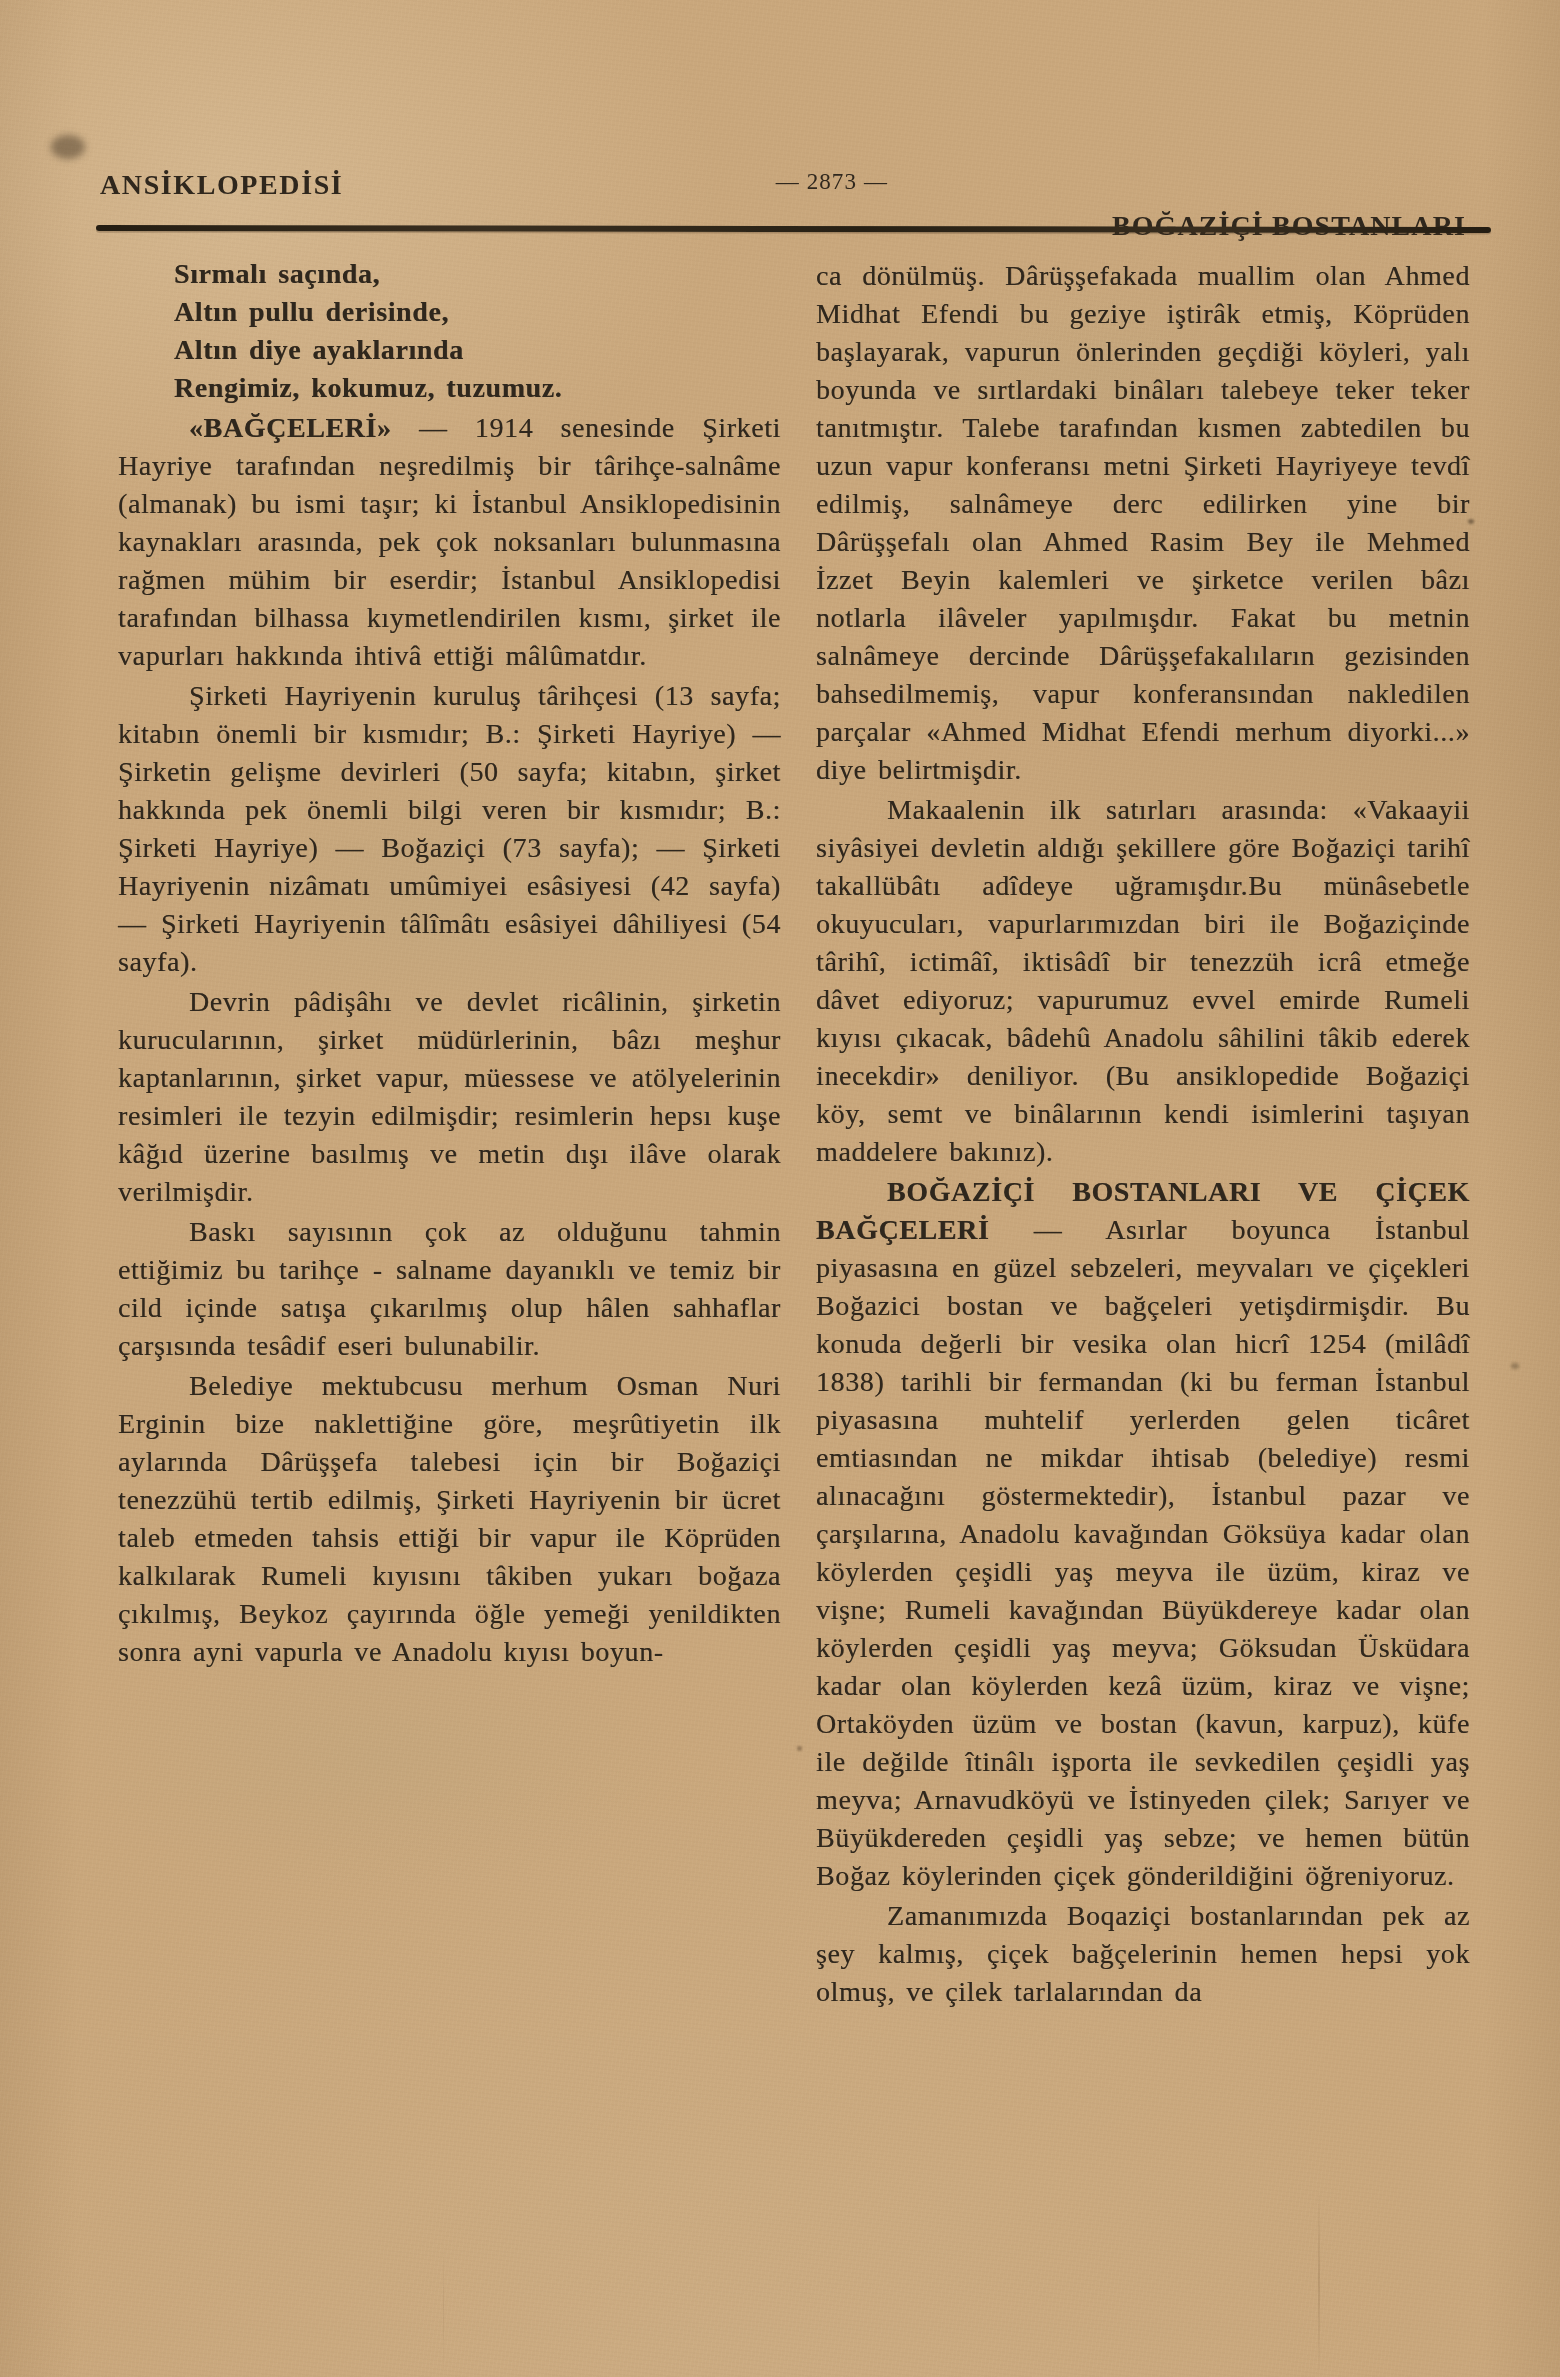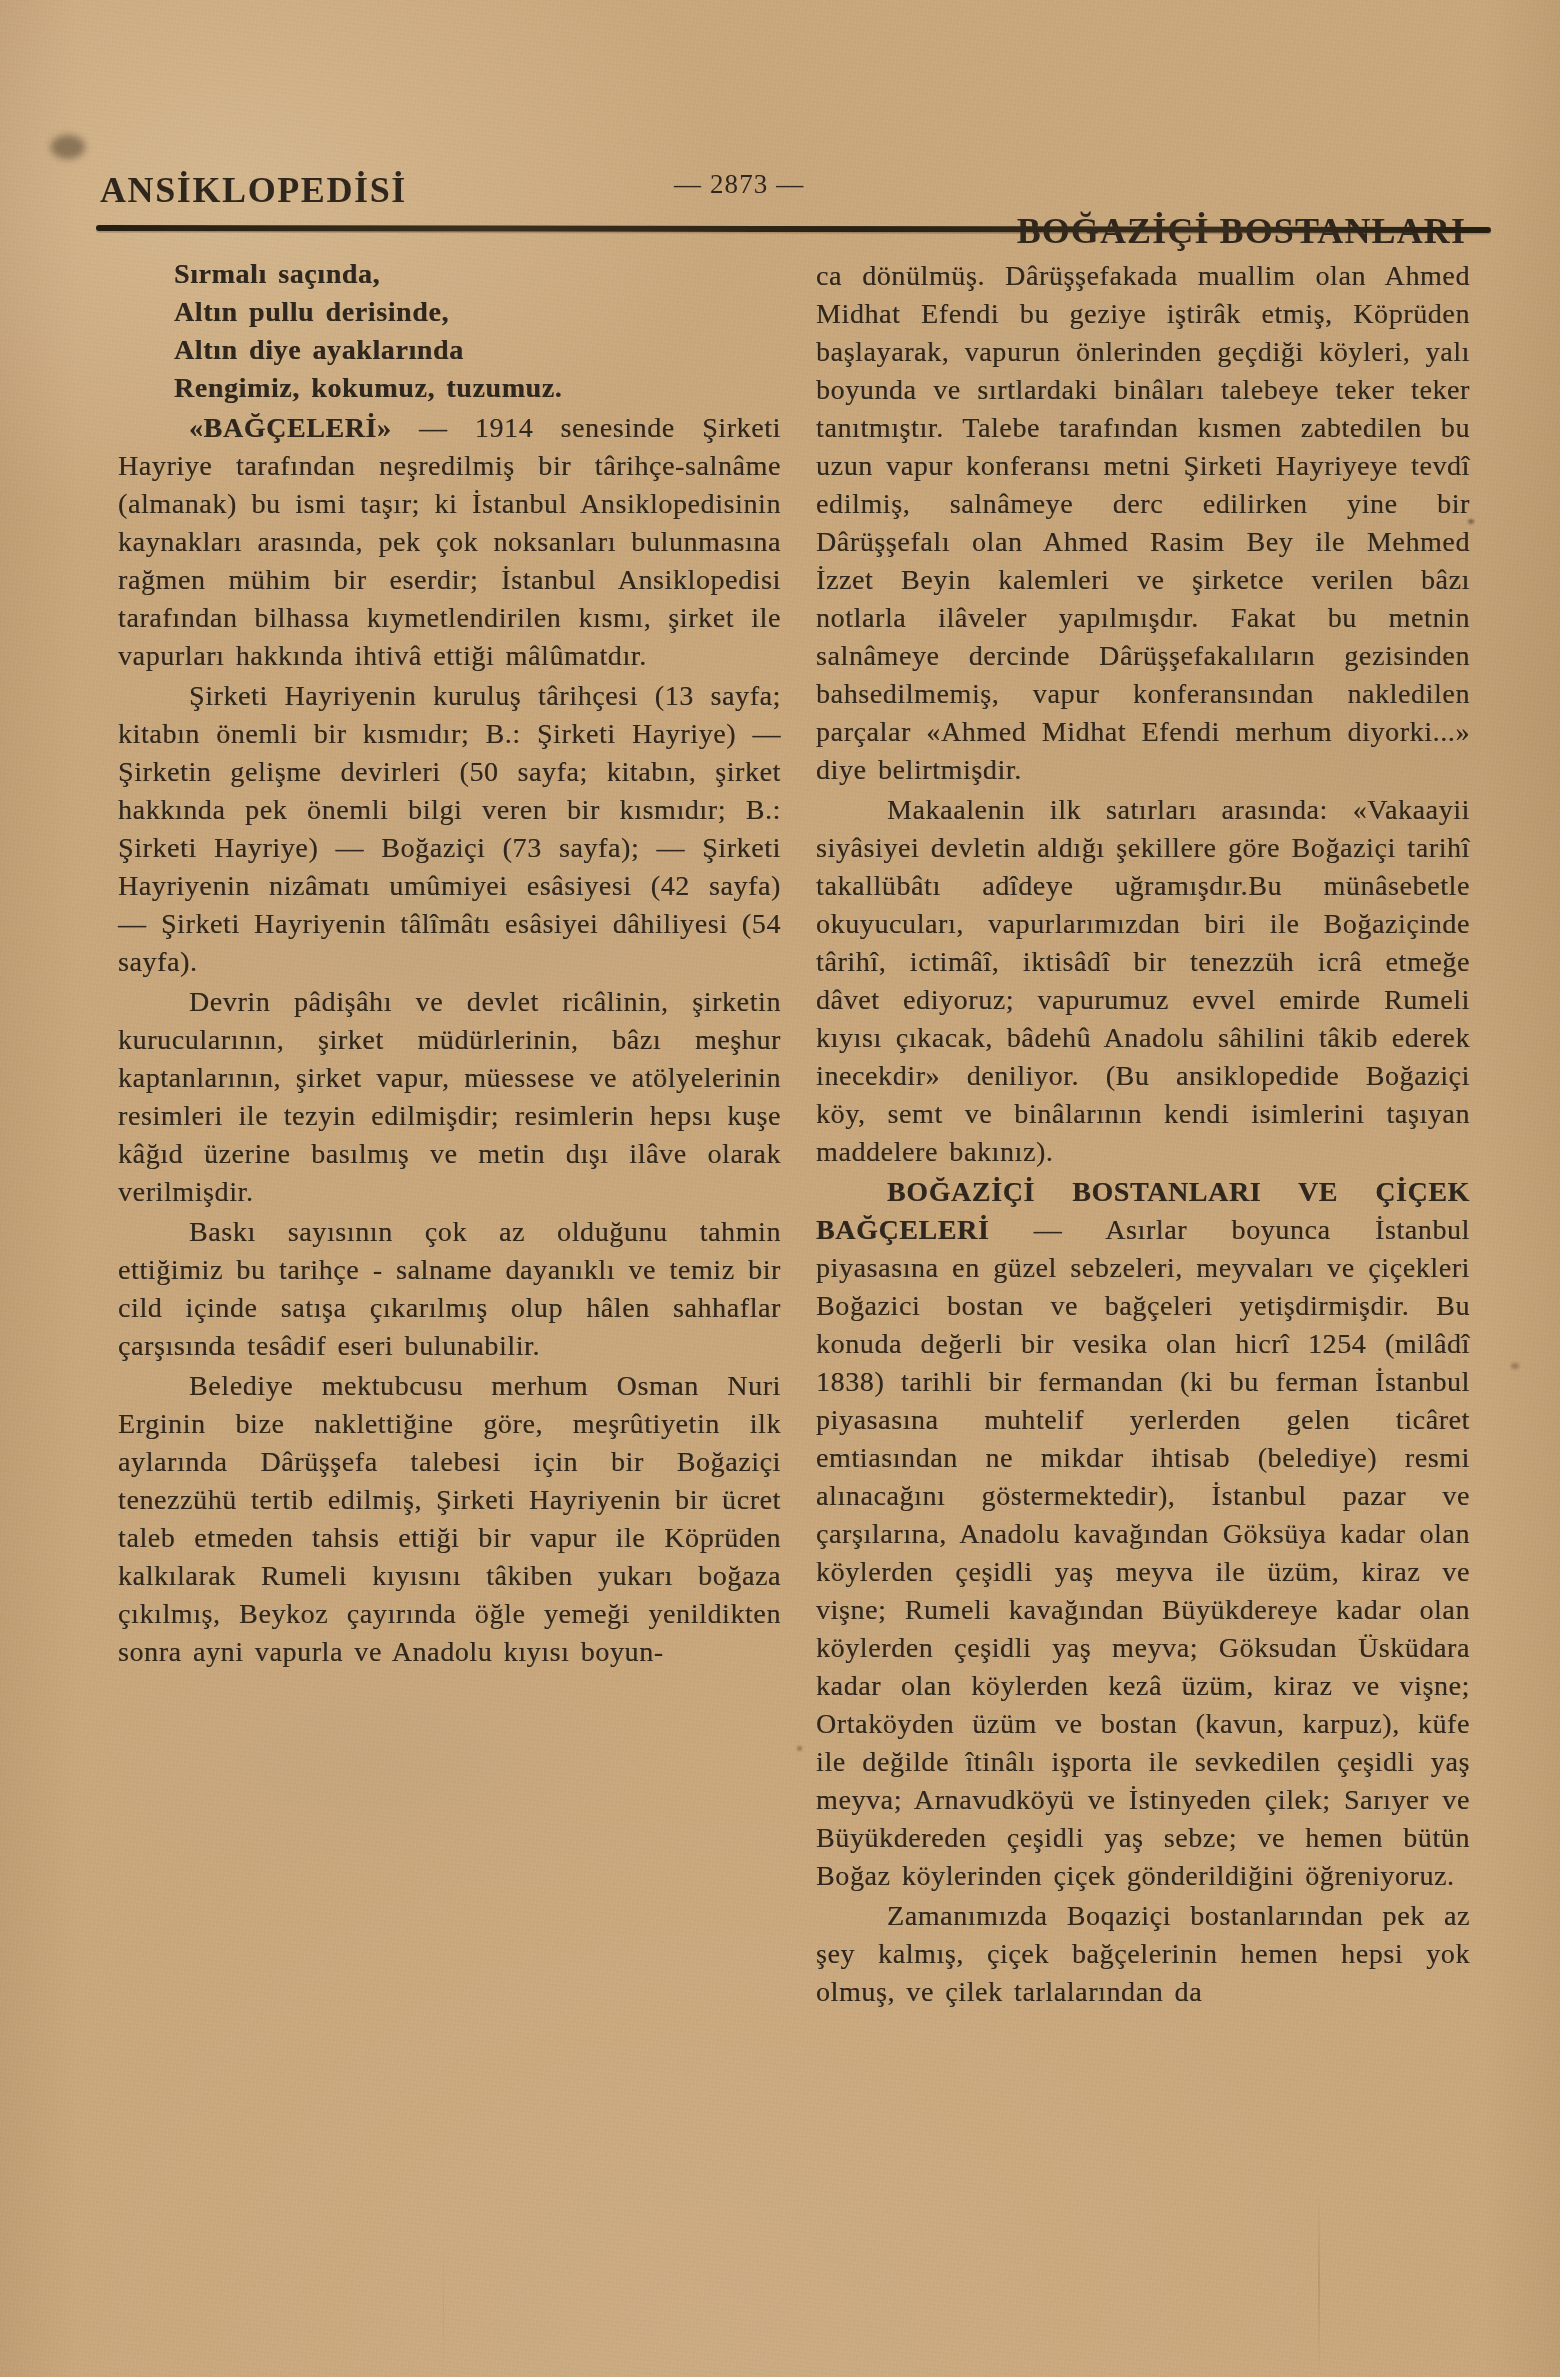--- a/index.html
+++ b/index.html
@@ -17,23 +17,23 @@
       linear-gradient(90deg, rgba(118,88,54,.12), rgba(118,88,54,0) 5%, rgba(118,88,54,0) 95%, rgba(118,88,54,.13));
     font-family:"Liberation Serif","DejaVu Serif",serif;
     color:#2f271d;
   }
   .grain{
     position:absolute;inset:0;pointer-events:none;
     background-image:
       repeating-linear-gradient(7deg,  rgba(92,66,40,.025) 0 1.6px, transparent 1.6px 4.3px),
       repeating-linear-gradient(97deg, rgba(255,241,212,.035) 0 1.1px, transparent 1.1px 3.7px);
   }
-  .h-left,.h-right,.h-center{position:absolute;top:169px;font-size:36px;white-space:nowrap;}
+  .h-left,.h-right,.h-center{position:absolute;top:169px;font-size:28px;white-space:nowrap;}
   .h-left{left:100px;font-weight:bold;letter-spacing:1.6px;}
-  .h-center{left:674px;width:214px;text-align:left;font-size:27px;letter-spacing:1.1px;}
+  .h-center{left:674px;width:214px;text-align:right;font-size:23px;letter-spacing:1.1px;}
   .h-right{right:95px;font-weight:bold;letter-spacing:1.1px;margin-top:41px;}
   .rule{
     position:absolute;left:96px;top:226px;width:1395px;height:5.9px;border-radius:3.2px;
     background:linear-gradient(90deg,#241d12,#3a2f20 28%,#272014 55%,#382d1e 80%,#241d12);
     box-shadow:0 1.6px 0.5px rgba(70,52,30,.25);
     transform:rotate(0.08deg);
   }
   .col{
     position:absolute;top:255px;font-size:28px;line-height:38px;
     text-align:justify;letter-spacing:0.6px;word-spacing:3.7px;

